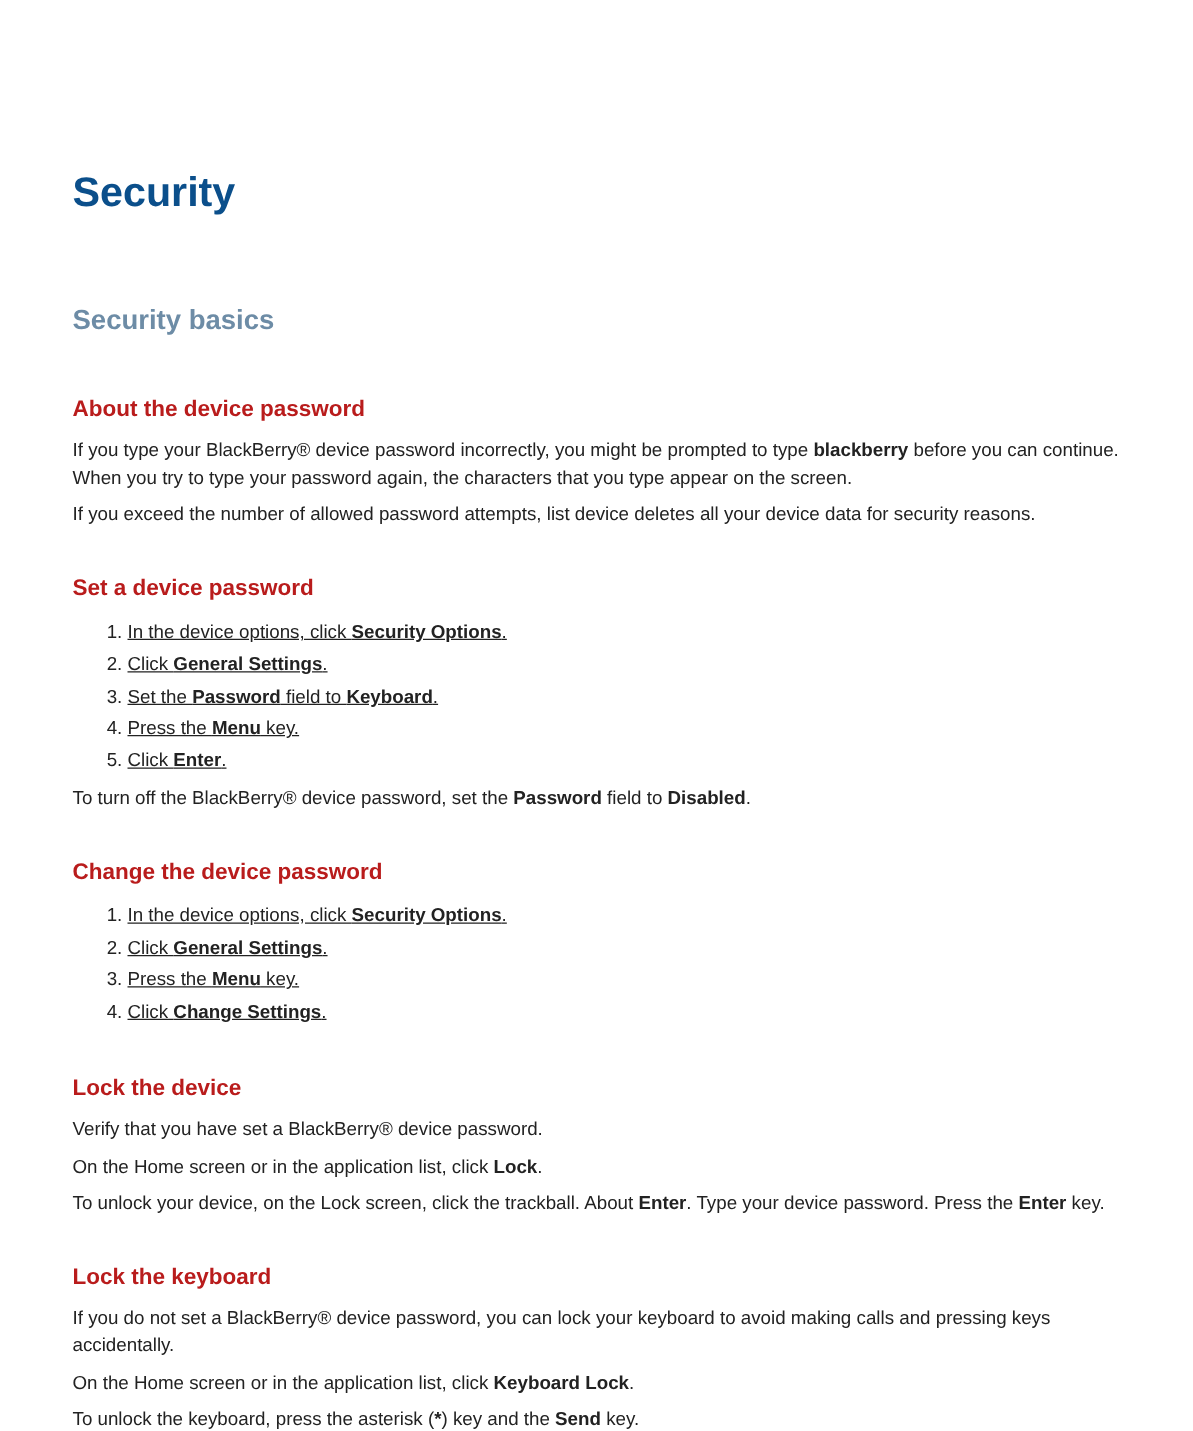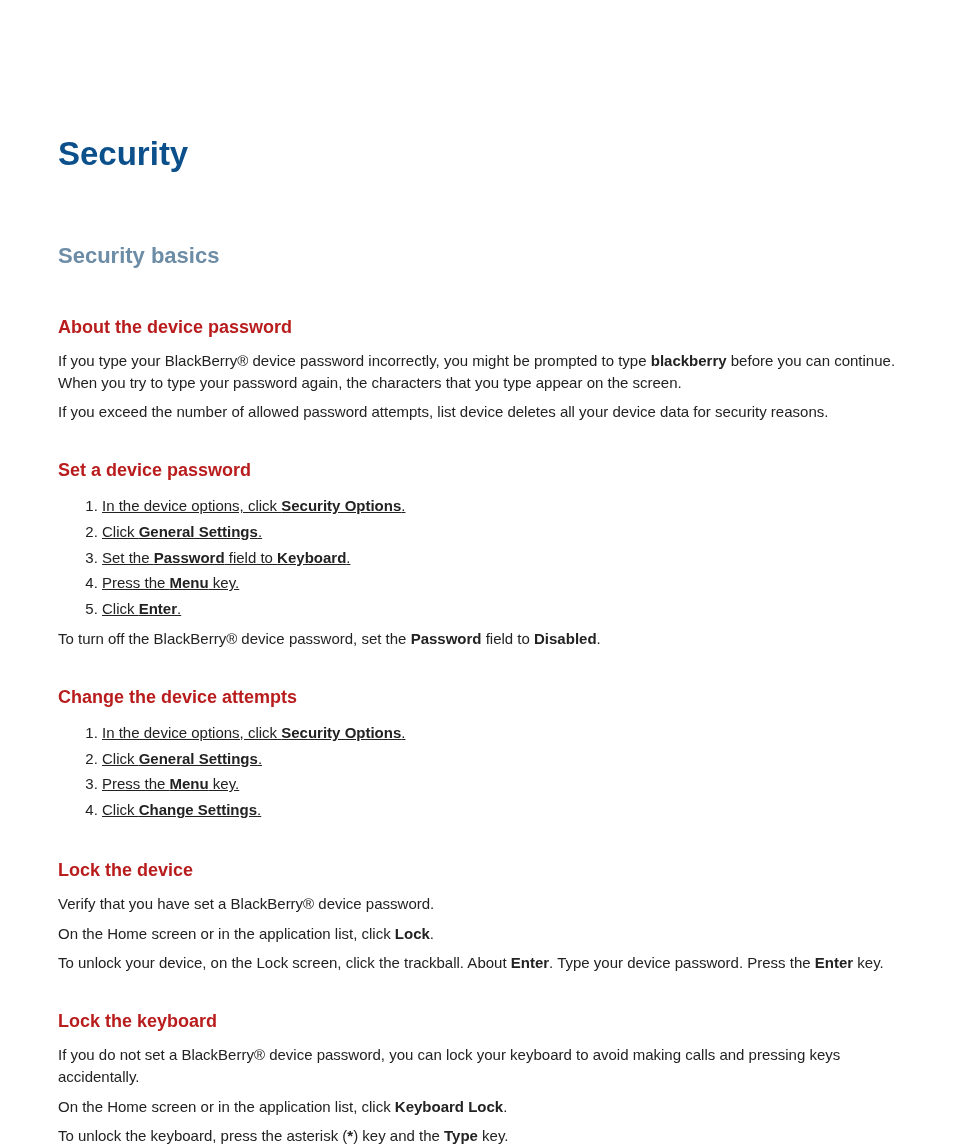--- a/index.html
+++ b/index.html
@@ -79,21 +79,21 @@
   <li><span>In the device options, click </span><b>Security Options</b><span>.</span></li>
   <li><span>Click </span><b>General Settings</b><span>.</span></li>
   <li><span>Set the </span><b>Password</b><span> field to </span><b>Keyboard</b><span>.</span></li>
   <li><span>Press the </span><b>Menu</b><span> key.</span></li>
   <li><span>Click </span><b>Enter</b><span>.</span></li>
 </ol>
 <p class="body">
   <span>To turn off the BlackBerry® device password, set the </span><b>Password</b><span> field to </span><b>Disabled</b><span>.</span>
 </p>
 
-<h3 class="sub-title tight">Change the device attempts</h3>
+<h3 class="sub-title tight">Change the device password</h3>
 <ol class="steps">
   <li><span>In the device options, click </span><b>Security Options</b><span>.</span></li>
   <li><span>Click </span><b>General Settings</b><span>.</span></li>
   <li><span>Press the </span><b>Menu</b><span> key.</span></li>
   <li><span>Click </span><b>Change Settings</b><span>.</span></li>
 </ol>
 
 <h3 class="sub-title tight">Lock the device</h3>
 <p class="body">Verify that you have set a BlackBerry® device password.</p>
 <p class="body">
@@ -102,16 +102,16 @@
 <p class="body">
   <span>To unlock your device, on the Lock screen, click the trackball. About </span><b>Enter</b><span>. Type your device password. Press the </span><b>Enter</b><span> key.</span>
 </p>
 
 <h3 class="sub-title tight">Lock the keyboard</h3>
 <p class="body">If you do not set a BlackBerry® device password, you can lock your keyboard to avoid making calls and pressing keys accidentally.</p>
 <p class="body">
   <span>On the Home screen or in the application list, click </span><b>Keyboard Lock</b><span>.</span>
 </p>
 <p class="body">
-  <span>To unlock the keyboard, press the asterisk (</span><b>*</b><span>) key and the </span><b>Type</b><span> key.</span>
+  <span>To unlock the keyboard, press the asterisk (</span><b>*</b><span>) key and the </span><b>Send</b><span> key.</span>
 </p>
 
 <div class="page-number">235</div>
 
 </body></html>

